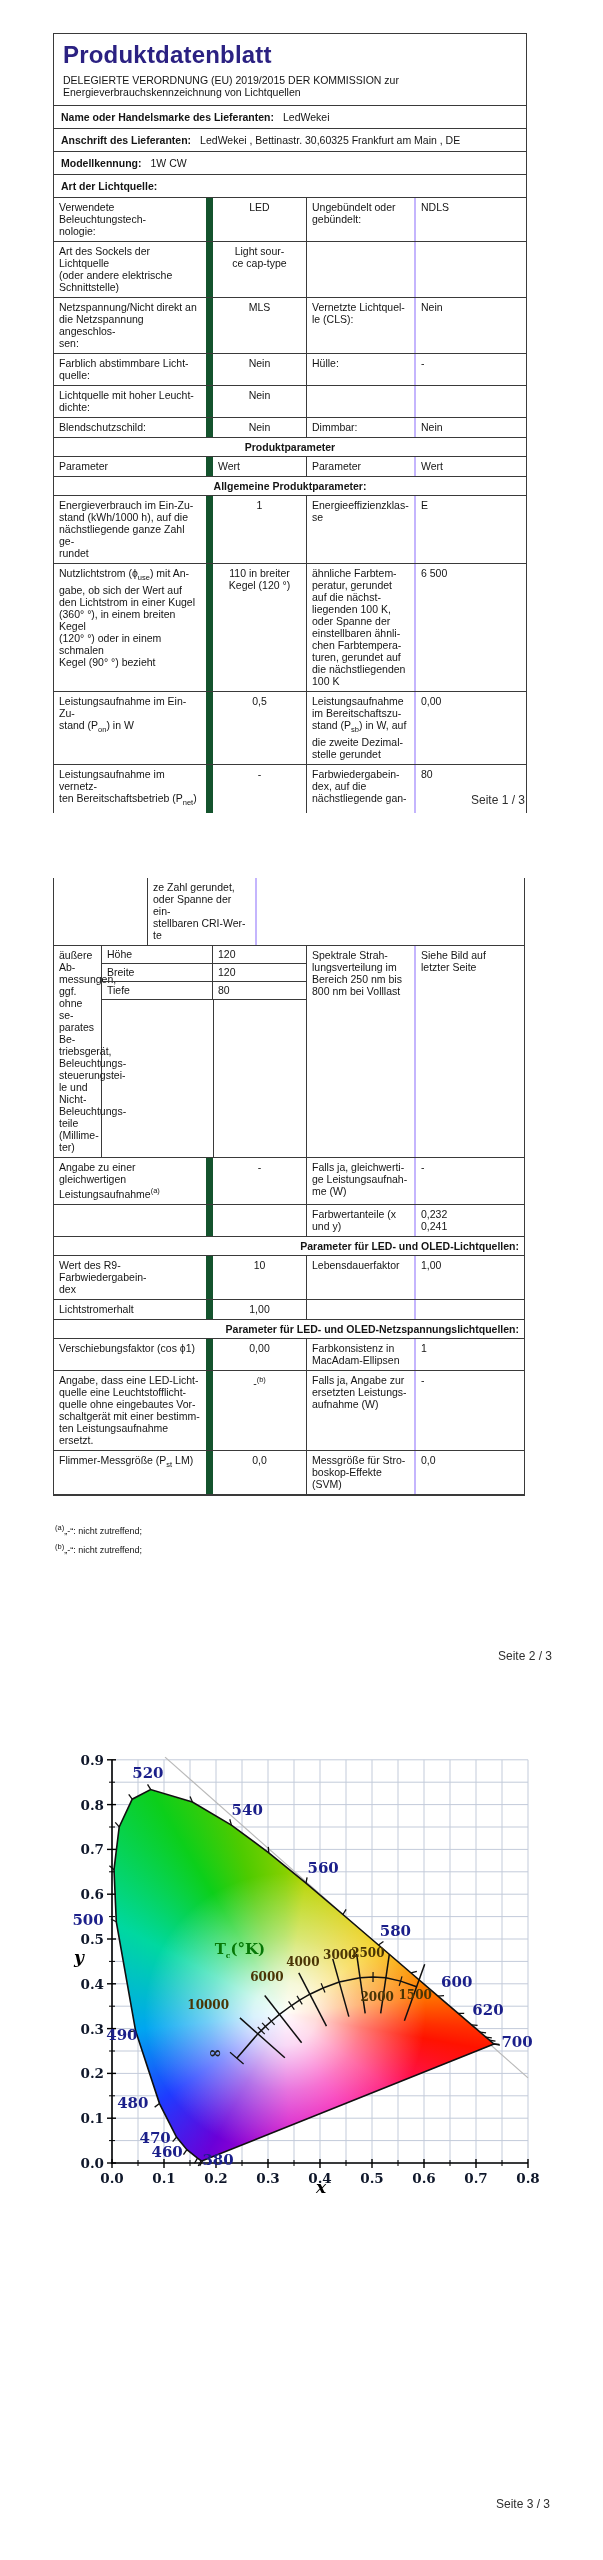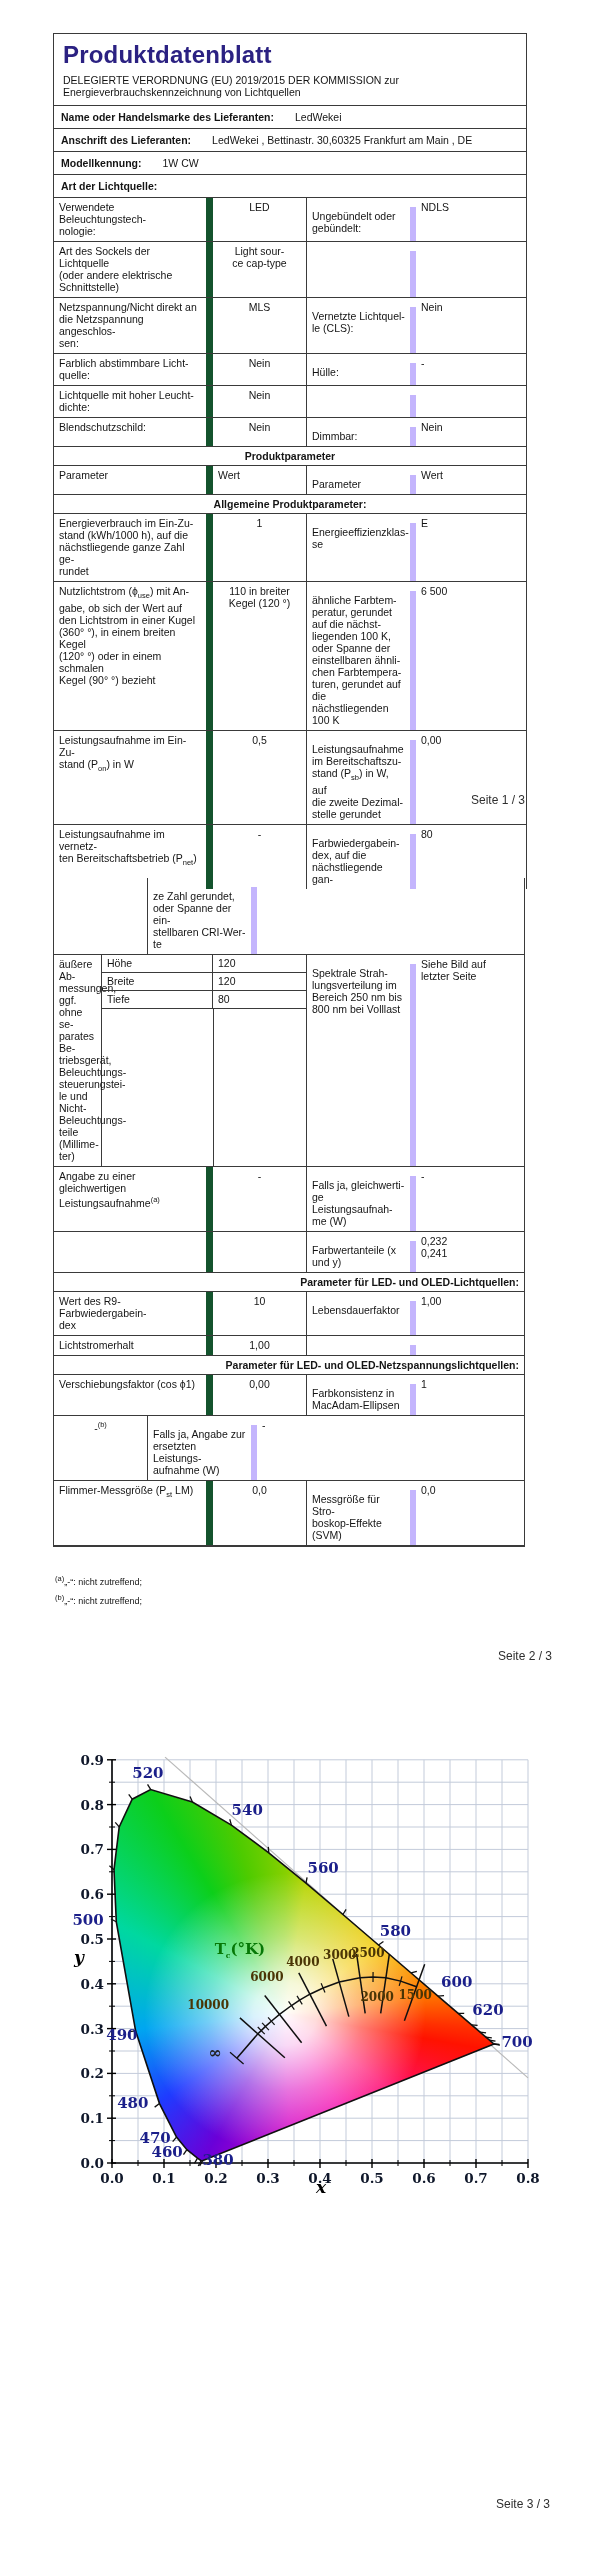--- a/index.html
+++ b/index.html
@@ -10,28 +10,28 @@
   .page{position:absolute;left:53px;width:472px;font-size:10.5px;line-height:12px;}
   #page1{top:33px;border:1px solid #3a3a3a;border-bottom:none;}
   #page2{top:878px;}
   #p2tbl{border-left:1px solid #3a3a3a;border-right:1px solid #3a3a3a;border-bottom:1px solid #3a3a3a;}
 
   .titleblock{padding:8px 9px 7px;border-bottom:1px solid #3a3a3a;}
   .doc-title{font-size:24px;line-height:26px;font-weight:bold;color:#2b2182;letter-spacing:.2px;}
   .doc-subtitle{margin-top:6px;white-space:pre-line;}
 
   .hrow{border-bottom:1px solid #3a3a3a;padding:5px 7px;}
-  .hrow b{margin-right:21px;}
+  .hrow b{margin-right:9px;}
 
   .row{display:flex;border-bottom:1px solid #3a3a3a;align-items:stretch;}
   .row.nb{border-bottom:none;}
   .cell{padding:3px 5px 4px;white-space:pre-line;box-sizing:border-box;}
   .c1{width:159px;border-right:7px solid #14532d;}
   .c2{width:94px;border-right:1px solid #3a3a3a;text-align:center;}
-  .c3{width:109px;border-right:6px solid #c4b5fd;margin-top:9px;}
+  .c3{width:109px;border-right:2px solid #c4b5fd;}
   .c4{flex:1;text-align:left;}
   .vleft .c2,.vleft .c4{text-align:left;}
   .section{font-weight:bold;text-align:center;border-bottom:1px solid #3a3a3a;padding:3px 5px;}
   .section.aleft{text-align:right;}
   sub,sup{font-size:7.5px;}
 
   
   .dimlabel{width:48px;border-right:1px solid #3a3a3a;padding:3px 2px 4px 5px;white-space:pre-line;box-sizing:border-box;}
   .dimwrap{width:205px;border-right:1px solid #3a3a3a;display:flex;flex-direction:column;box-sizing:border-box;}
   .dimrow{display:flex;border-bottom:1px solid #3a3a3a;}
@@ -204,20 +204,21 @@
           <div class="cell c4"></div>
         </div>
         <div class="section aleft">Parameter für LED- und OLED-Netzspannungslichtquellen:</div>
         <div class="row">
           <div class="cell c1">Verschiebungsfaktor (cos ϕ1)</div>
           <div class="cell c2">0,00</div>
           <div class="cell c3">Farbkonsistenz in<br>MacAdam-Ellipsen</div>
           <div class="cell c4">1</div>
         </div>
         <div class="row">
+          <div class="cell c1">Angabe, dass eine LED-Licht-<br>quelle eine Leuchtstofflicht-<br>quelle ohne eingebautes Vor-<br>schaltgerät mit einer bestimm-<br>ten Leistungsaufnahme ersetzt.</div>
           <div class="cell c2">-<sup>(b)</sup></div>
           <div class="cell c3">Falls ja, Angabe zur<br>ersetzten Leistungs-<br>aufnahme (W)</div>
           <div class="cell c4">-</div>
         </div>
         <div class="row">
           <div class="cell c1">Flimmer-Messgröße (P<sub>st</sub> LM)</div>
           <div class="cell c2">0,0</div>
           <div class="cell c3">Messgröße für Stro-<br>boskop-Effekte<br>(SVM)</div>
           <div class="cell c4">0,0</div>
         </div>

